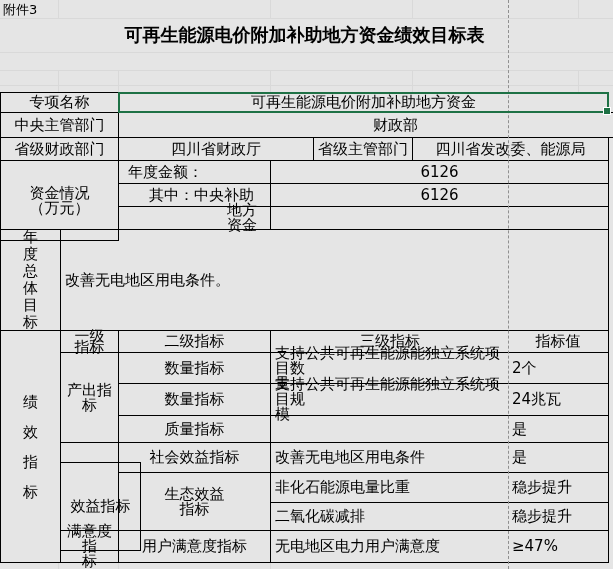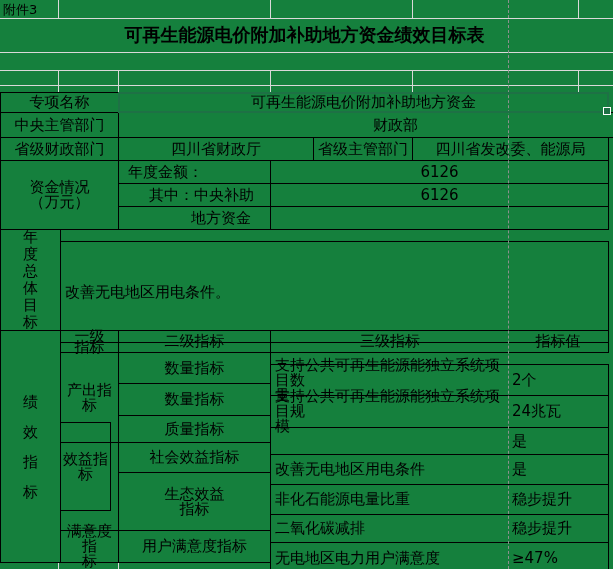--- a/index.html
+++ b/index.html
@@ -1,28 +1,28 @@
 <!DOCTYPE html>
 <html><head>
 <meta charset="utf-8">
 <style>
   html,body{margin:0;padding:0;background:#fff;}
-  #stage{position:relative;width:613px;height:569px;background:#15803d;overflow:hidden;
+  #stage{position:relative;width:613px;height:569px;background:#e5e5e5;overflow:hidden;
          font-family:"DejaVu Sans",sans-serif;color:#000;}
   .c{position:absolute;box-sizing:border-box;border:1px solid #000;display:flex;
      align-items:center;justify-content:center;text-align:center;font-size:15px;
      line-height:15px;white-space:pre-line;z-index:2;}
-  .l{justify-content:flex-start;text-align:left;padding-left:4px;margin-top:12px;}
+  .l{justify-content:flex-start;text-align:left;padding-left:4px;}
   .nbr{border-right:none;}
   .nbl{border-left:none;}
   .grid{position:absolute;background:#d9d9d9;z-index:1;}
   .vtxt{width:15px;word-break:break-all;white-space:normal;}
   .fl0{justify-content:flex-start;text-align:left;padding-left:9px;}
   .fl1{justify-content:flex-start;text-align:left;padding-left:30px;}
-  .fl2{justify-content:flex-start;text-align:left;padding-left:72px;}
+  .fl2{justify-content:flex-start;text-align:left;padding-left:108px;}
   #title{position:absolute;left:0;top:18px;width:609px;height:34px;display:flex;
          align-items:center;justify-content:center;font-size:18px;font-weight:bold;z-index:2;}
   #subtitle{position:absolute;left:0;top:52px;width:609px;height:18px;display:flex;
          align-items:center;justify-content:center;font-size:12px;z-index:2;}
   #attach{position:absolute;left:3px;top:1px;width:80px;height:16px;font-size:13px;z-index:2;}
   #pagebreak{position:absolute;left:508px;top:0;width:0;height:569px;
          border-left:1px dashed #8f8f8f;z-index:4;}
   #selection{position:absolute;left:118px;top:92px;width:491px;height:21px;
          box-sizing:border-box;border:2px solid #1E7145;z-index:5;pointer-events:none;}
   #fillhandle{position:absolute;right:-4px;bottom:-4px;width:6px;height:6px;
@@ -58,42 +58,42 @@
   <div class="c" style="left:118px;top:92px;width:491px;height:21px">可再生能源电价附加补助地方资金</div>
 
   <div class="c" style="left:0;top:112px;width:119px;height:26px">中央主管部门</div>
   <div class="c" style="left:118px;top:112px;width:555px;height:26px">财政部</div>
 
   <div class="c" style="left:0;top:137px;width:119px;height:24px">省级财政部门</div>
   <div class="c" style="left:118px;top:137px;width:196px;height:24px">四川省财政厅</div>
   <div class="c" style="left:313px;top:137px;width:100px;height:24px">省级主管部门</div>
   <div class="c" style="left:412px;top:137px;width:197px;height:24px">四川省发改委、能源局</div>
 
-  <div class="c" style="left:0;top:160px;width:119px;height:70px">资金情况
+  <div class="c" style="left:0;top:160px;width:119px;height:81px">资金情况
 （万元）</div>
   <div class="c fl0" style="left:118px;top:160px;width:153px;height:24px">年度金额：</div>
   <div class="c" style="left:270px;top:160px;width:339px;height:24px">6126</div>
   <div class="c fl1" style="left:118px;top:183px;width:153px;height:24px">其中：中央补助</div>
   <div class="c" style="left:270px;top:183px;width:339px;height:24px">6126</div>
   <div class="c fl2" style="left:118px;top:206px;width:153px;height:24px">地方资金</div>
   <div class="c" style="left:270px;top:206px;width:339px;height:24px"></div>
 
   <div class="c" style="left:0;top:229px;width:61px;height:102px"><span class="vtxt" style="line-height:17px">年度总体目标</span></div>
   <div class="c l goalcell" style="left:60px;top:229px;width:549px;height:102px">改善无电地区用电条件。</div>
 
   <div class="c" style="left:0;top:330px;width:61px;height:233px"><span class="vtxt" style="line-height:30px">绩效指标</span></div>
 
   <div class="c" style="left:60px;top:330px;width:59px;height:23px;line-height:11px">一级
 指标</div>
   <div class="c" style="left:118px;top:330px;width:153px;height:23px">二级指标</div>
   <div class="c nbr" style="left:270px;top:330px;width:239px;height:23px">三级指标</div>
   <div class="c nbl" style="left:508px;top:330px;width:101px;height:23px">指标值</div>
 
   <div class="c" style="left:60px;top:352px;width:59px;height:91px">产出指标</div>
-  <div class="c" style="left:60px;top:422px;width:51px;height:89px">效益指标</div>
+  <div class="c" style="left:60px;top:462px;width:81px;height:89px">效益指标</div>
   <div class="c" style="left:60px;top:530px;width:59px;height:33px">满意度指
 标</div>
 
   <div class="c" style="left:118px;top:352px;width:153px;height:32px">数量指标</div>
   <div class="c l nbr" style="left:270px;top:352px;width:239px;height:32px">支持公共可再生能源能独立系统项目数
 量</div>
   <div class="c l nbl" style="left:508px;top:352px;width:101px;height:32px">2个</div>
 
   <div class="c" style="left:118px;top:383px;width:153px;height:33px">数量指标</div>
   <div class="c l nbr" style="left:270px;top:383px;width:239px;height:33px">支持公共可再生能源能独立系统项目规

